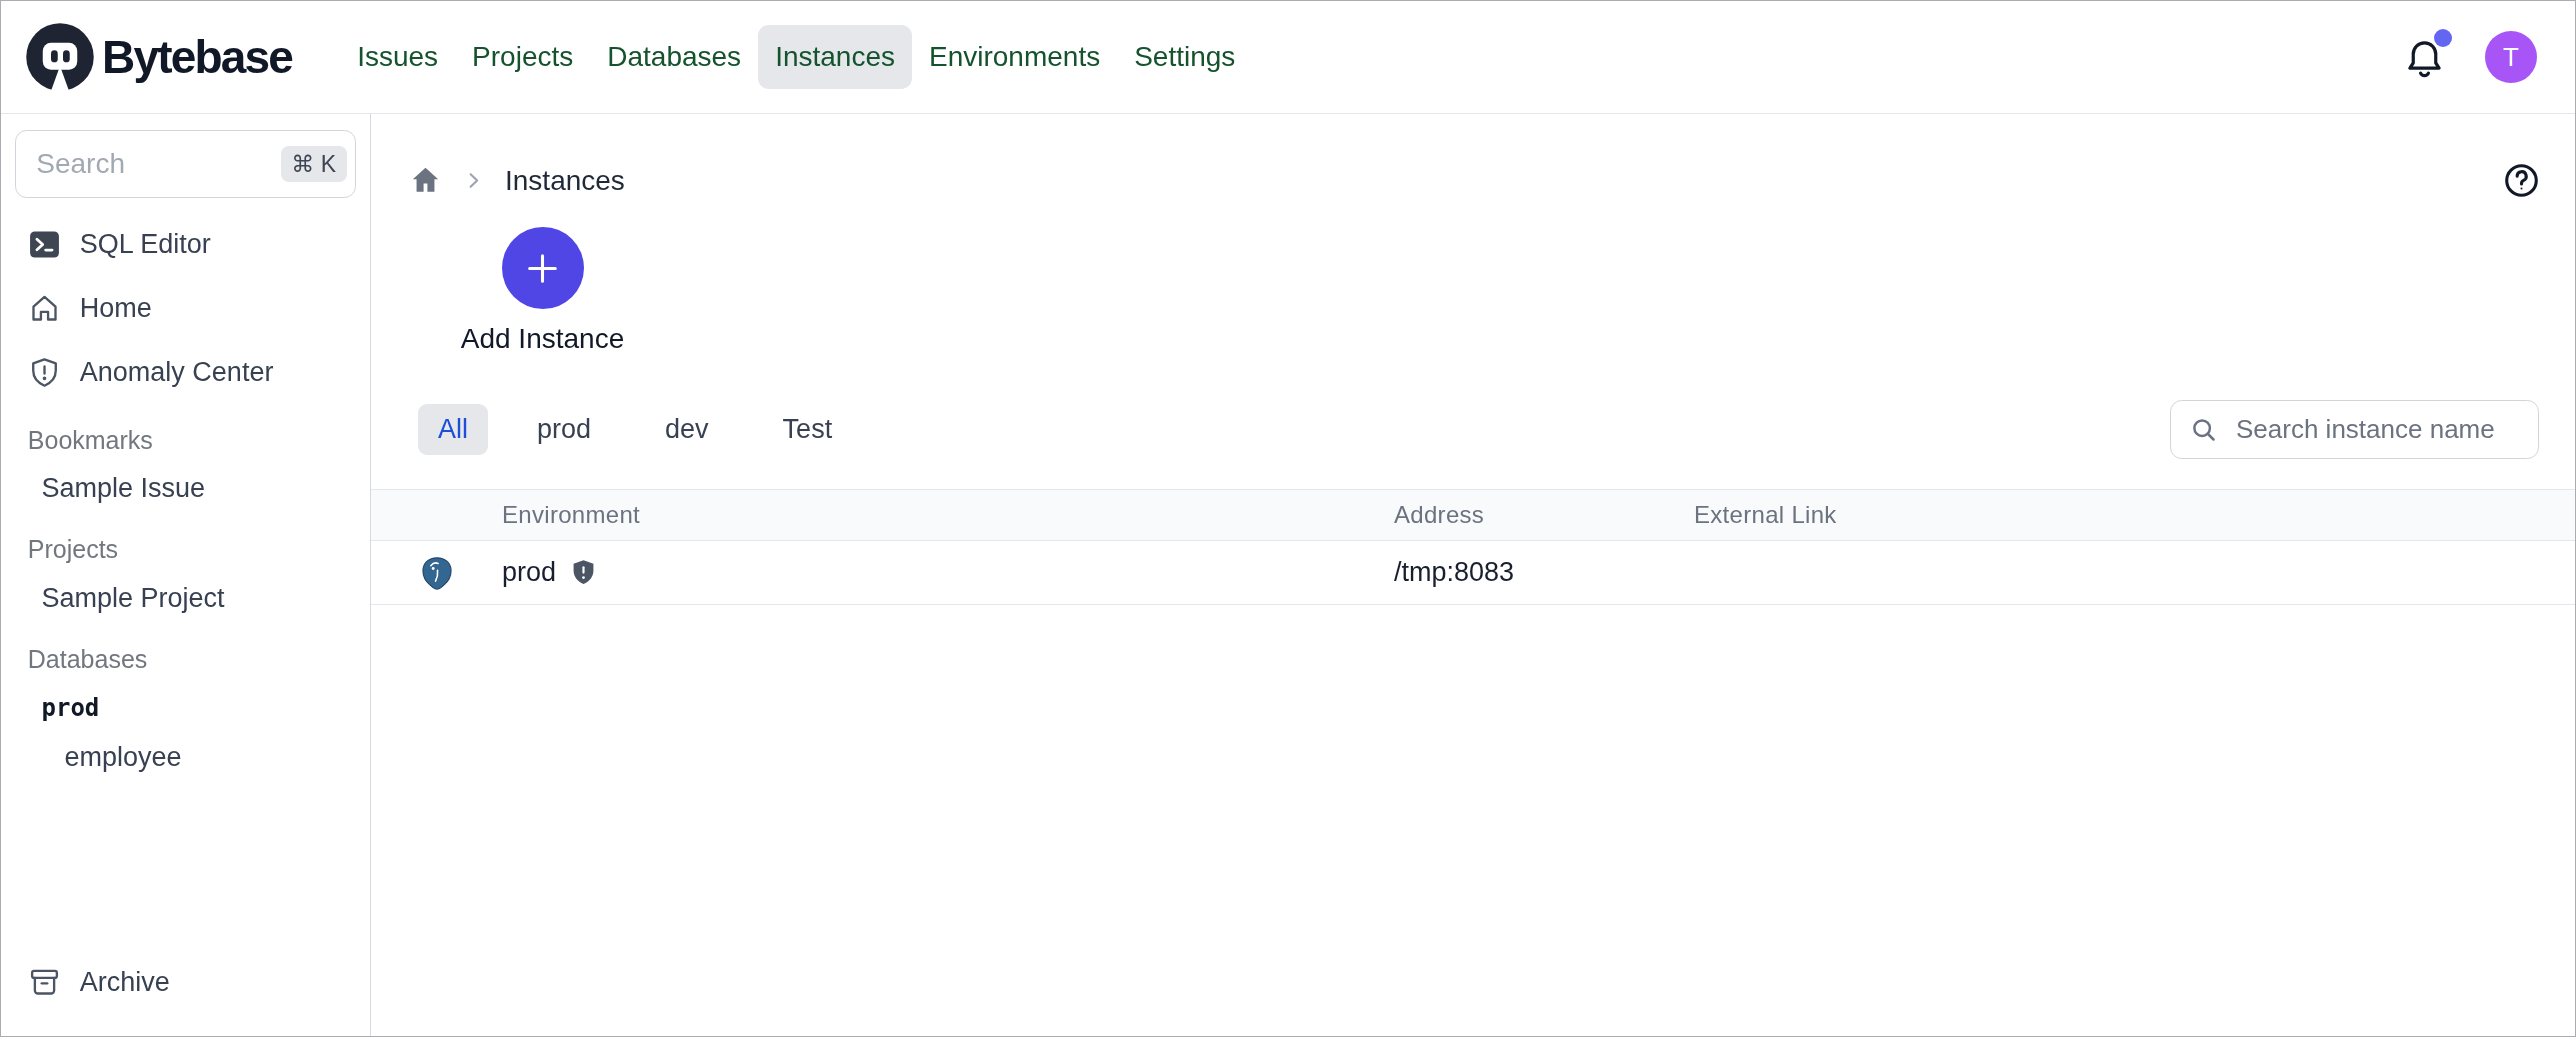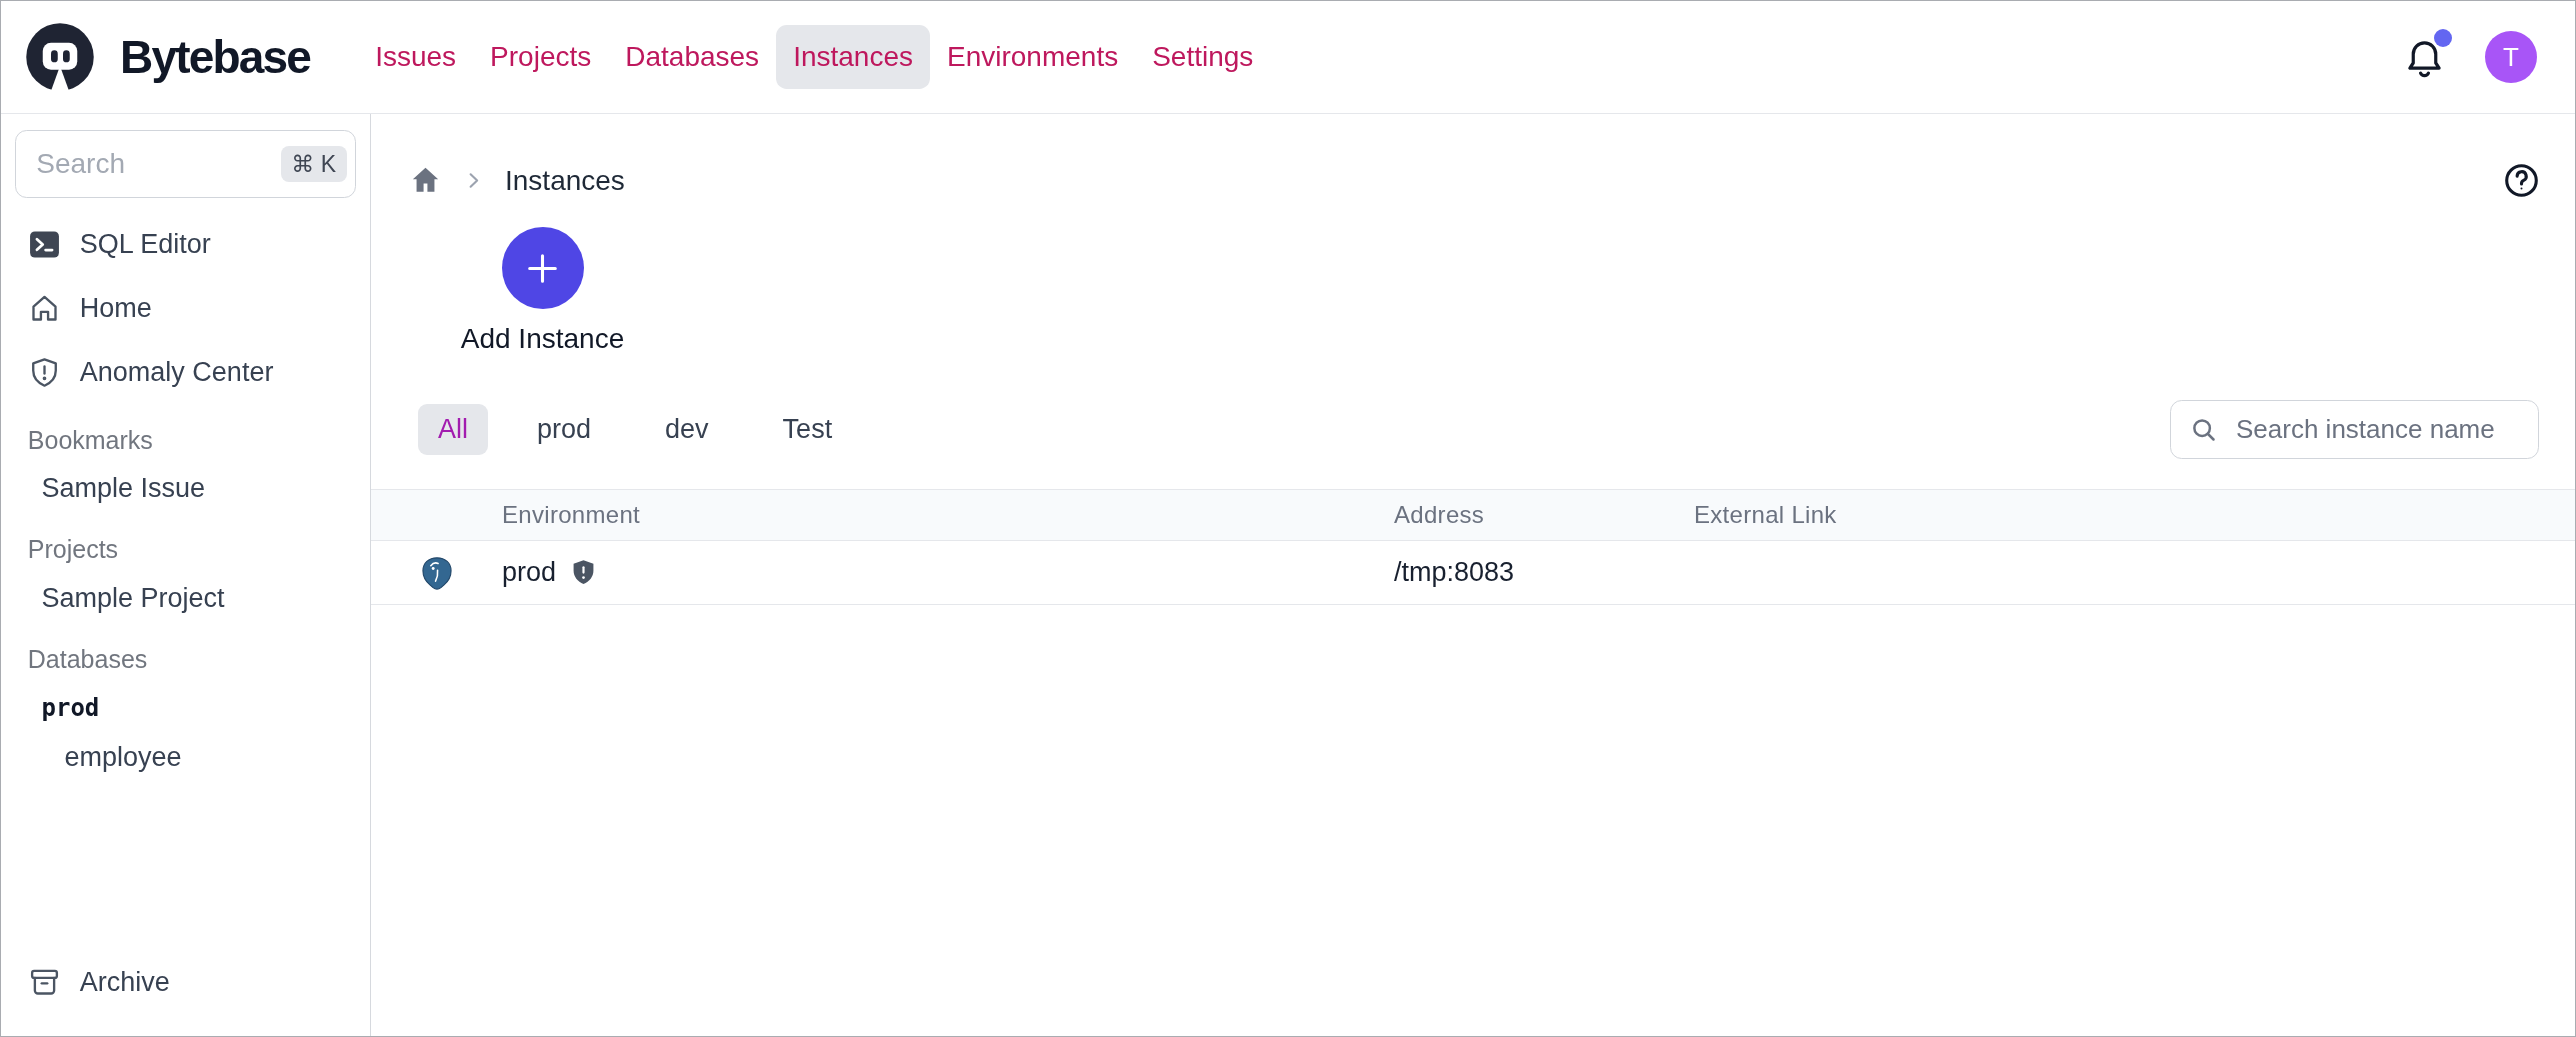--- a/index.html
+++ b/index.html
@@ -10,26 +10,26 @@
     display: flex; flex-direction: column;
     font-family: "Liberation Sans", sans-serif;
     color: #1f2937;
   }
 
   
   .topbar {
     height: 113px; min-height: 113px; border-bottom: 1.8px solid #e5e7eb;
     display: flex; align-items: center; padding: 0 38px 0 23px;
   }
-  .logo { display: flex; align-items: center; gap: 24px; cursor: pointer; }
+  .logo { display: flex; align-items: center; gap: 6px; cursor: pointer; }
   .logo svg { width: 72px; height: 72px; }
   .logo-text { font-size: 46px; font-weight: 800; letter-spacing: -1.8px; color: #111827; }
   .main-nav { display: flex; align-items: center; margin-left: 48px; }
   .nav-item {
-    font-size: 28px; color: #be185d; padding: 16px 17px; border-radius: 10.7px;
+    font-size: 28px; color: #14532d; padding: 16px 17px; border-radius: 10.7px;
     cursor: pointer; white-space: nowrap;
   }
   .nav-item.active { background: #e5e7eb; }
   .topbar-right { margin-left: auto; display: flex; align-items: center; gap: 38px; }
   .bell-wrap { position: relative; cursor: pointer; width: 45px; height: 48px; }
   .bell-wrap svg { width: 45px; height: 48px; }
   .notif-dot {
     position: absolute; top: -3.6px; right: -5.4px; width: 18px; height: 18px;
     border-radius: 50%; background: #6366f1;
   }
@@ -98,21 +98,21 @@
   }
   .add-circle svg { width: 41px; height: 41px; }
   .add-label { margin-top: 14.3px; font-size: 28px; color: #111827; white-space: nowrap; }
 
   .filter-row { display: flex; align-items: center; padding: 45px 36px 0 47px; }
   .filter-tabs { display: flex; align-items: center; gap: 24px; }
   .filter-tab {
     font-size: 27px; color: #374151; padding: 10px 25px; border-radius: 9px; cursor: pointer;
     white-space: nowrap;
   }
-  .filter-tab.active { background: #e5e7eb; color: #a21caf; padding: 10px 20px; }
+  .filter-tab.active { background: #e5e7eb; color: #1d4ed8; padding: 10px 20px; }
   .instance-search {
     margin-left: auto; width: 369px; height: 59px; border: 1.8px solid #d1d5db;
     border-radius: 11.6px; display: flex; align-items: center; gap: 15px;
     padding: 0 18px; background: #fff; cursor: text;
   }
   .instance-search svg { width: 30px; height: 30px; flex: none; }
   .instance-search input {
     border: none; outline: none; flex: 1; min-width: 0; font-size: 26px;
     font-family: "Liberation Sans", sans-serif; color: #374151; background: transparent;
   }

